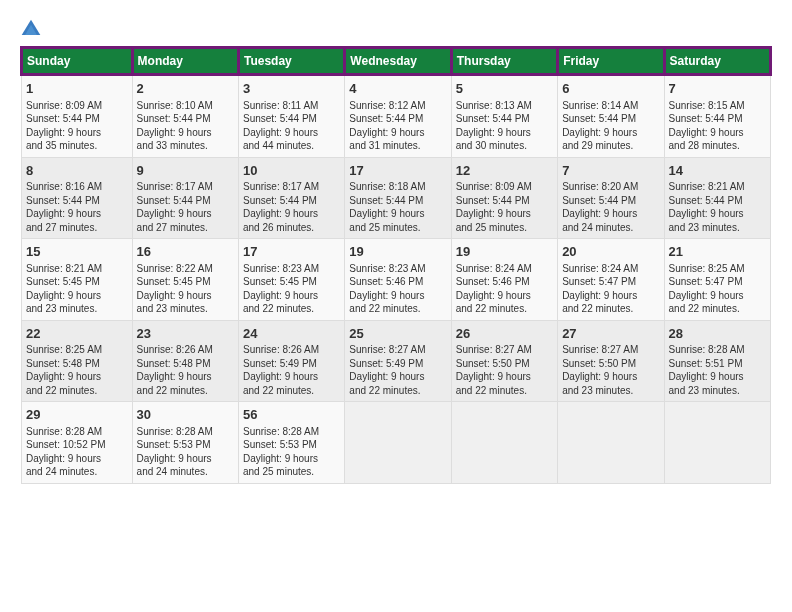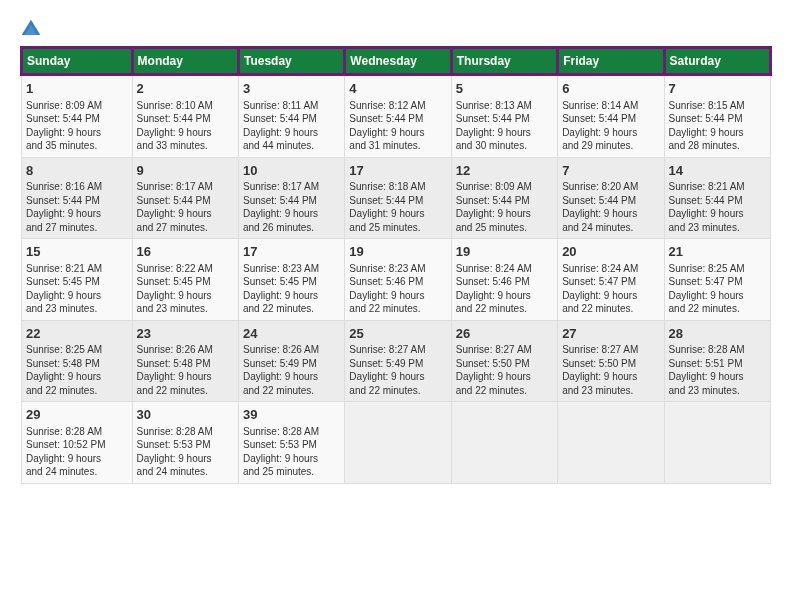--- a/index.html
+++ b/index.html
@@ -332,21 +332,21 @@
             <div>and 24 minutes.</div>
           </td>
           <td>
             <span class="day-num">30</span>
             <div>Sunrise: 8:28 AM</div>
             <div>Sunset: 5:53 PM</div>
             <div>Daylight: 9 hours</div>
             <div>and 24 minutes.</div>
           </td>
           <td>
-            <span class="day-num">39</span>
+            <span class="day-num">56</span>
             <div>Sunrise: 8:28 AM</div>
             <div>Sunset: 5:53 PM</div>
             <div>Daylight: 9 hours</div>
             <div>and 25 minutes.</div>
           </td>
           <td class="empty-cell"></td>
           <td class="empty-cell"></td>
           <td class="empty-cell"></td>
           <td class="empty-cell"></td>
         </tr>

